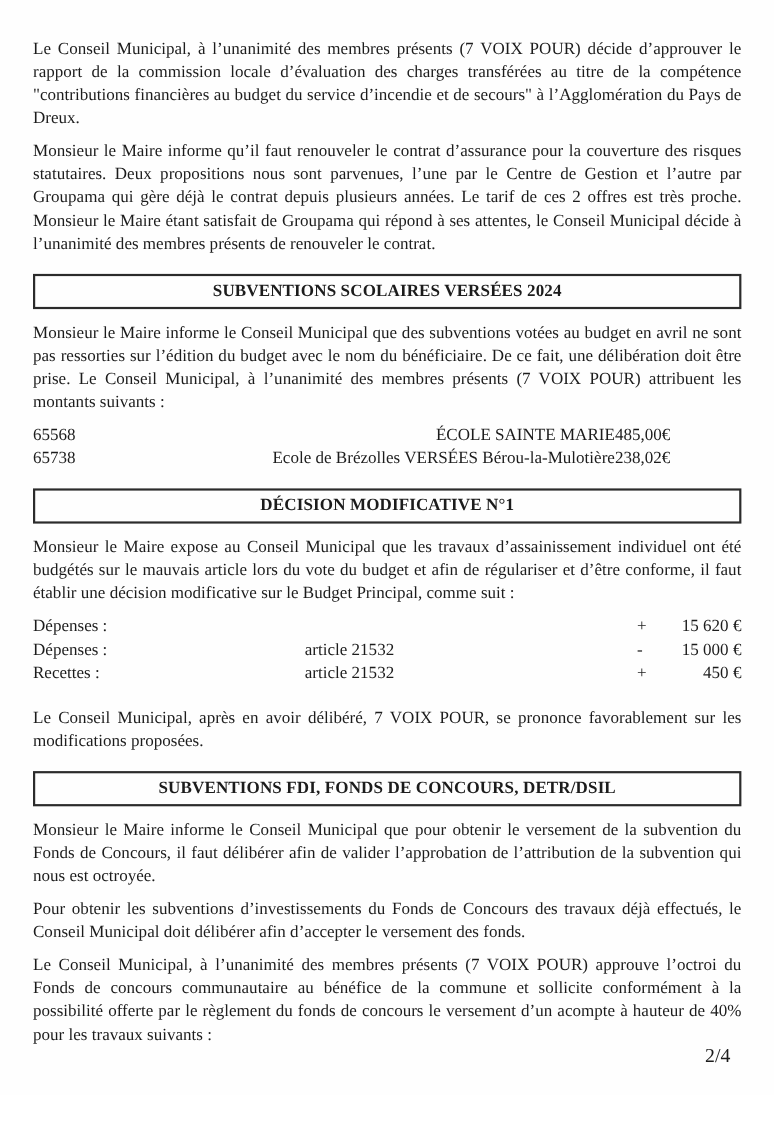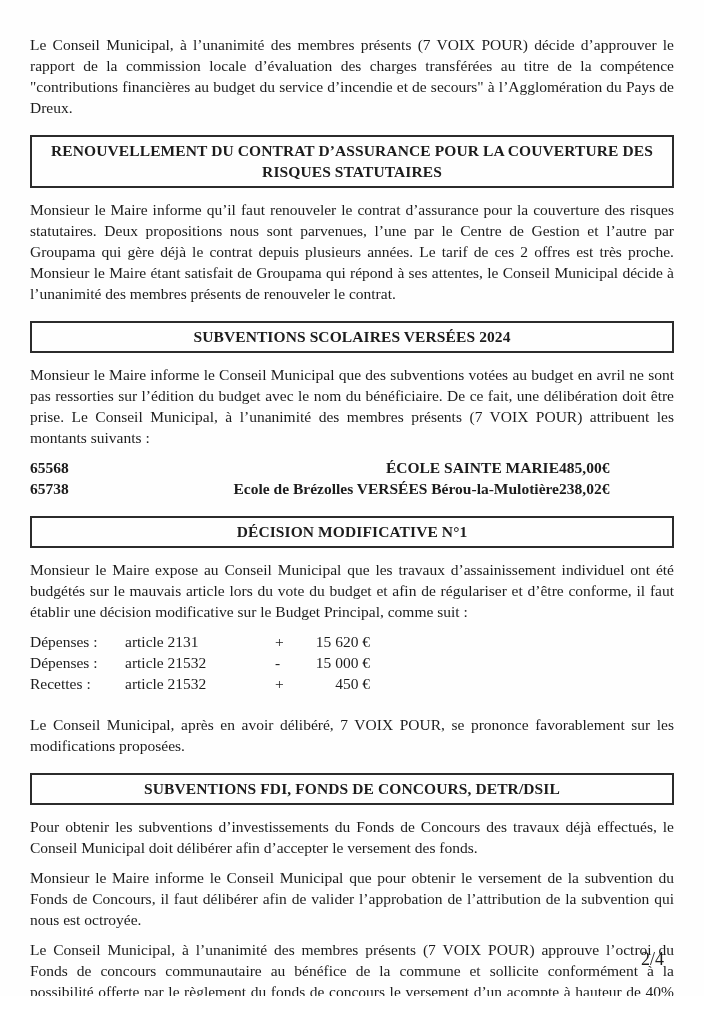--- a/index.html
+++ b/index.html
@@ -31,31 +31,31 @@
     padding: 3px 10px 4px 10px;
     margin: 17px 0 11px 0;
     letter-spacing: 0.1px;
   }
   .grant-table {
     margin: 4px 0 10px 0;
   }
   .grant-row {
     display: flex;
     align-items: baseline;
-    font-weight: bold;
   }
   .grant-code  { width: 92px;  flex: none; }
   .grant-name  { flex: 1; text-align: right; }
   .grant-amount{ width: 115px; flex: none; }
   .dm-table {
     margin: 2px 0 20px 0;
   }
   .dm-row {
     display: flex;
     align-items: baseline;
+    justify-content: space-between;
   }
   .dm-label   { width: 95px;  flex: none; }
   .dm-article { width: 150px; flex: none; }
   .dm-amount  {
     width: 95px; flex: none;
     display: flex;
     justify-content: space-between;
   }
   .page-number {
     position: absolute;
@@ -64,21 +64,20 @@
     font-size: 18px;
   }
 </style>
 </head>
 <body>
 
 <div class="page">
 
   <p class="para">Le Conseil Municipal, à l’unanimité des membres présents (7 VOIX POUR) décide d’approuver le rapport de la commission locale d’évaluation des charges transférées au titre de la compétence "contributions financières au budget du service d’incendie et de secours" à l’Agglomération du Pays de Dreux.</p>
 
-  <div class="heading-box">RENOUVELLEMENT DU CONTRAT D’ASSURANCE POUR LA COUVERTURE DES RISQUES STATUTAIRES</div>
   <p class="para">Monsieur le Maire informe qu’il faut renouveler le contrat d’assurance pour la couverture des risques statutaires. Deux propositions nous sont parvenues, l’une par le Centre de Gestion et l’autre par Groupama qui gère déjà le contrat depuis plusieurs années. Le tarif de ces 2 offres est très proche. Monsieur le Maire étant satisfait de Groupama qui répond à ses attentes, le Conseil Municipal décide à l’unanimité des membres présents de renouveler le contrat.</p>
 
   <div class="heading-box">SUBVENTIONS SCOLAIRES VERSÉES 2024</div>
   <p class="para">Monsieur le Maire informe le Conseil Municipal que des subventions votées au budget en avril ne sont pas ressorties sur l’édition du budget avec le nom du bénéficiaire. De ce fait, une délibération doit être prise. Le Conseil Municipal, à l’unanimité des membres présents (7 VOIX POUR) attribuent les montants suivants :</p>
 
   <div class="grant-table">
     <div class="grant-row">
       <span class="grant-code">65568</span>
       <span class="grant-name">ÉCOLE SAINTE MARIE</span>
       <span class="grant-amount">485,00€</span>
@@ -89,21 +88,20 @@
       <span class="grant-amount">238,02€</span>
     </div>
   </div>
 
   <div class="heading-box">DÉCISION MODIFICATIVE N°1</div>
   <p class="para">Monsieur le Maire expose au Conseil Municipal que les travaux d’assainissement individuel ont été budgétés sur le mauvais article lors du vote du budget et afin de régulariser et d’être conforme, il faut établir une décision modificative sur le Budget Principal, comme suit :</p>
 
   <div class="dm-table">
     <div class="dm-row">
       <span class="dm-label">Dépenses :</span>
-      <span class="dm-article">article 2131</span>
       <span class="dm-amount">
         <span>+</span>
         <span>15 620 €</span>
       </span>
     </div>
     <div class="dm-row">
       <span class="dm-label">Dépenses :</span>
       <span class="dm-article">article 21532</span>
       <span class="dm-amount">
         <span>-</span>
@@ -116,19 +114,19 @@
       <span class="dm-amount">
         <span>+</span>
         <span>450 €</span>
       </span>
     </div>
   </div>
 
   <p class="para">Le Conseil Municipal, après en avoir délibéré, 7 VOIX POUR, se prononce favorablement sur les modifications proposées.</p>
 
   <div class="heading-box">SUBVENTIONS FDI, FONDS DE CONCOURS, DETR/DSIL</div>
+  <p class="para">Monsieur le Maire informe le Conseil Municipal que pour obtenir le versement de la subvention du Fonds de Concours, il faut délibérer afin de valider l’approbation de l’attribution de la subvention qui nous est octroyée.</p>
   <p class="para">Pour obtenir les subventions d’investissements du Fonds de Concours des travaux déjà effectués, le Conseil Municipal doit délibérer afin d’accepter le versement des fonds.</p>
-  <p class="para">Monsieur le Maire informe le Conseil Municipal que pour obtenir le versement de la subvention du Fonds de Concours, il faut délibérer afin de valider l’approbation de l’attribution de la subvention qui nous est octroyée.</p>
   <p class="para">Le Conseil Municipal, à l’unanimité des membres présents (7 VOIX POUR) approuve l’octroi du Fonds de concours communautaire au bénéfice de la commune et sollicite conformément à la possibilité offerte par le règlement du fonds de concours le versement d’un acompte à hauteur de 40% pour les travaux suivants :</p>
 
   <div class="page-number">2/4</div>
 
 </div>
 
 </body></html>

